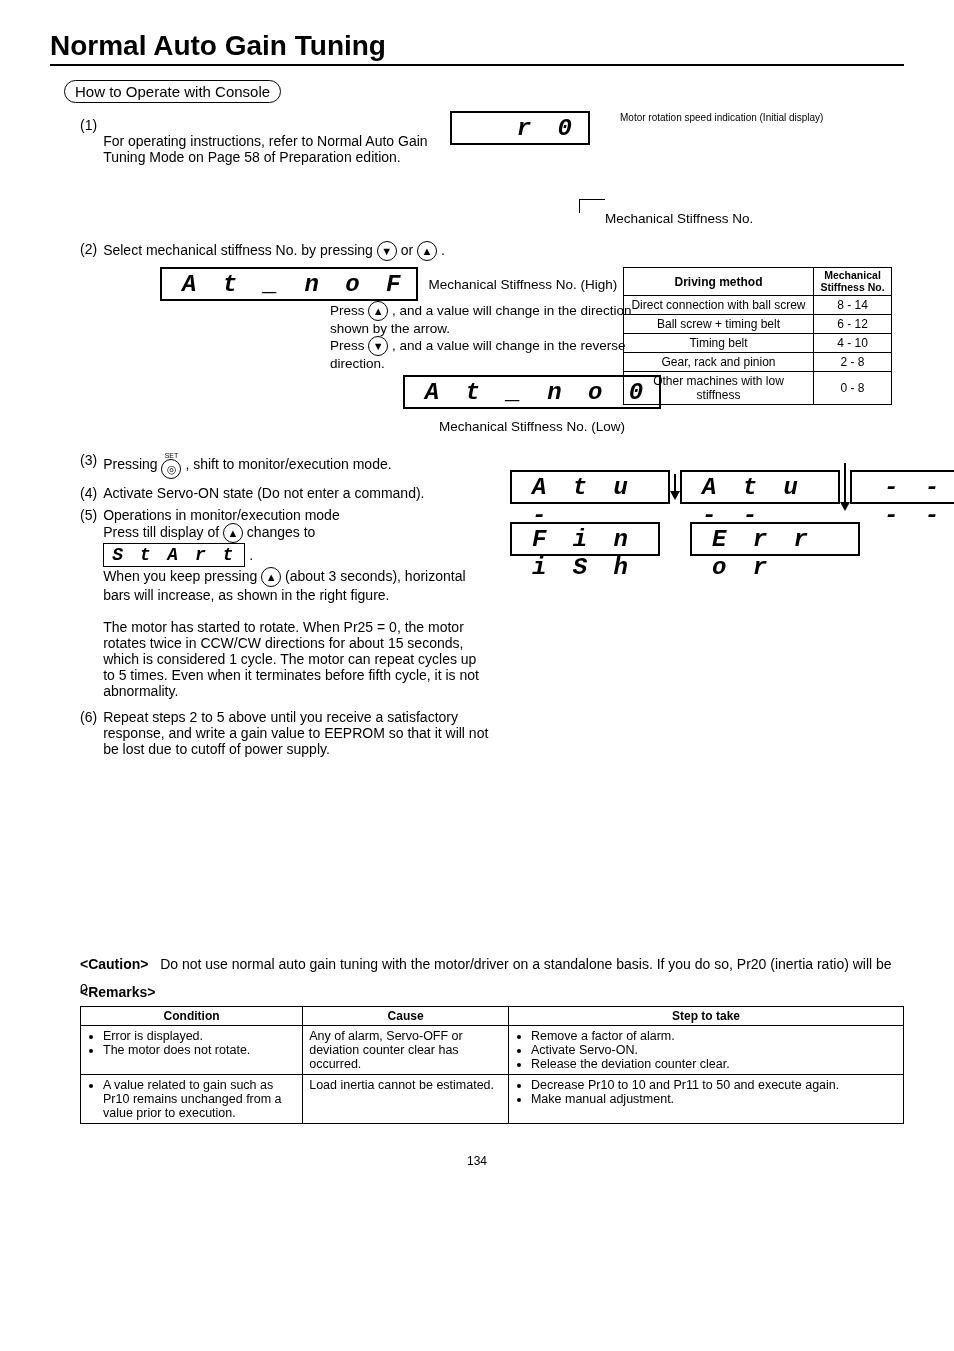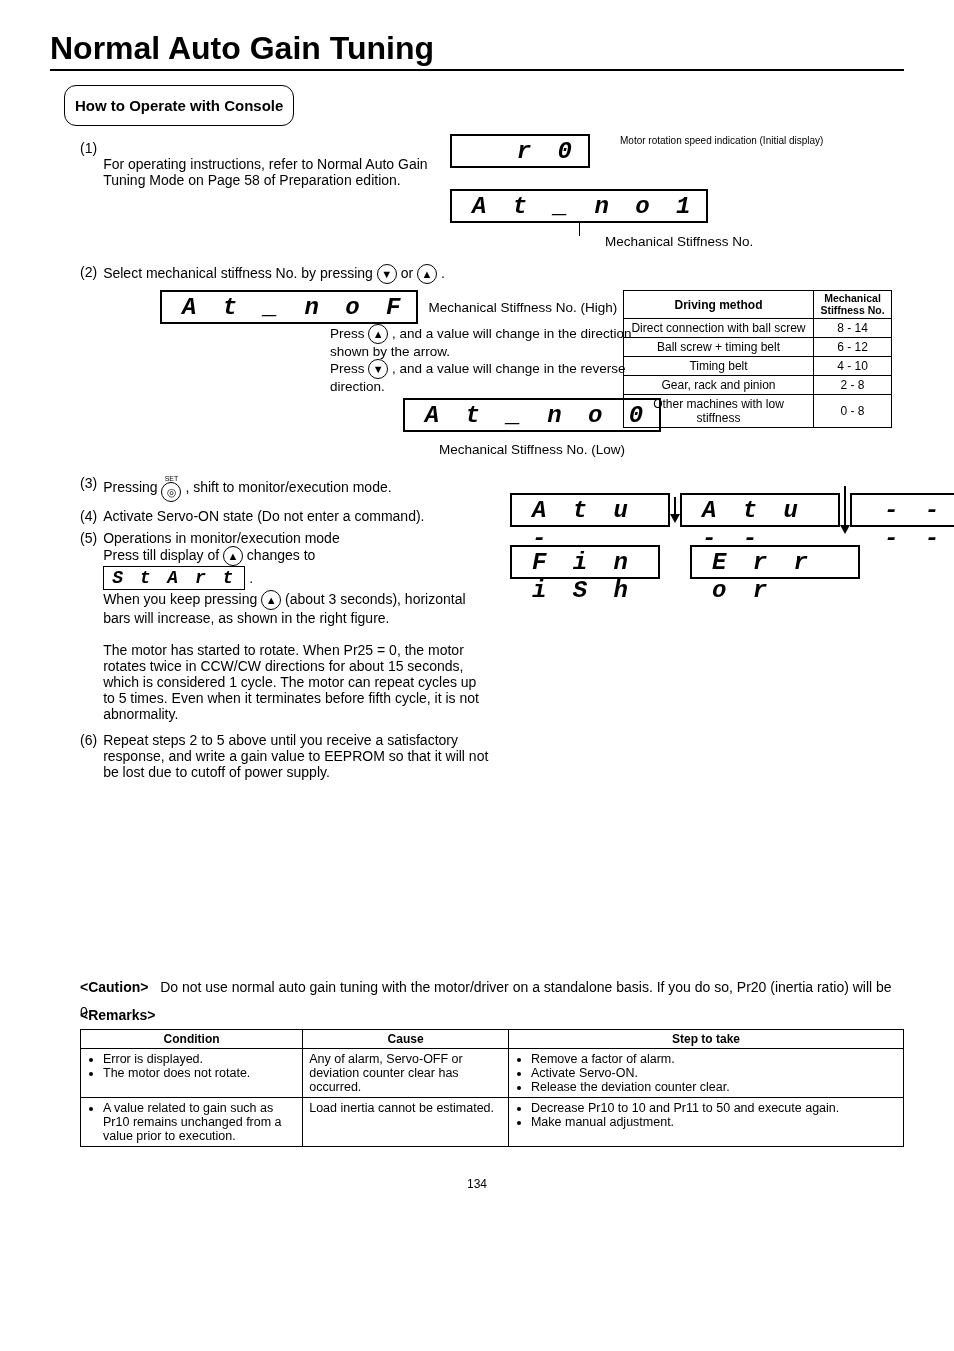--- a/index.html
+++ b/index.html
@@ -6,31 +6,31 @@
   body {
     margin: 0;
     font-family: Arial, Helvetica, sans-serif;
     font-size: 14px;
     background: #fff;
     color: #000;
     width: 954px;
     padding: 30px 50px 40px 50px;
   }
   h1 {
-    font-size: 32px;
+    font-size: 28px;
     font-weight: bold;
     margin: 0 0 4px 0;
     padding-bottom: 2px;
     border-bottom: 2px solid #000;
   }
   h2 {
     font-size: 15px;
-    font-weight: bold;
+    font-weight: normal;
     margin: 10px 0 8px 14px;
-    padding: 11px 10px;
+    padding: 2px 10px;
     border: 1.5px solid #000;
     border-radius: 12px;
     display: inline-block;
     text-align: center;
   }
   .step { margin: 6px 0 6px 30px; font-size: 14px; }
   .step-row { display:flex; align-items:flex-start; gap:6px; }
   .step-num { flex:none; }
   .step-body { flex:1; }
   .seg {
@@ -91,21 +91,20 @@
 <body>
 
 
 
 <h1>Normal Auto Gain Tuning</h1>
 <h2>How to Operate with Console</h2>
 
 <div style="position:relative;">
   <div class="top-displays">
     <span class="seg d1" style="text-align:right;">r                0</span>
-    <span class="seg d2">A t _ n o 1</span>
     <div class="lbl1">Motor rotation speed indication (Initial display)</div>
     <div class="ptr"></div>
       <div class="ptrv"></div>
     <div class="lbl2">Mechanical Stiffness No.</div>
   </div>
 
   <div class="step" style="position:absolute; top:0; width:370px;">
     <div class="step-row">
       <span class="step-num">(1)</span>
       <div class="step-body">

